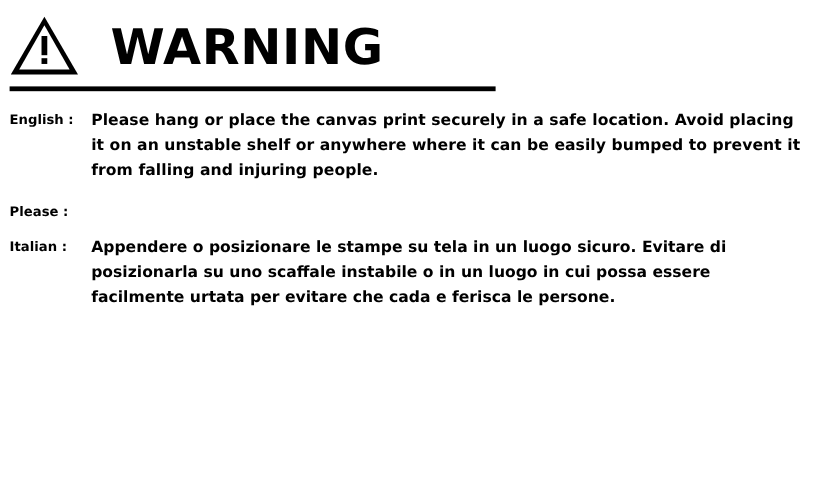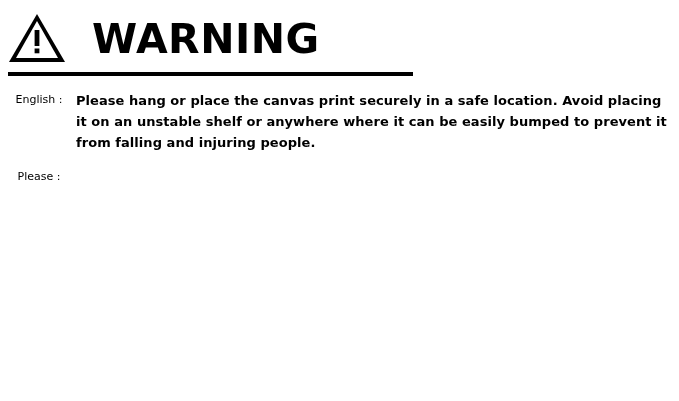--- a/index.html
+++ b/index.html
@@ -52,24 +52,24 @@
     padding: 14px 10px 0 8px;
   }
   .entry {
     display: flex;
     align-items: flex-start;
     margin-bottom: 14px;
   }
   .lang {
     flex: 0 0 62px;
     width: 62px;
-    text-align: center;
+    text-align: left;
     padding-right: 6px;
     font-family: "DejaVu Sans", sans-serif;
-    font-weight: normal;
+    font-weight: bold;
     font-size: 11px;
     line-height: 1.0;
     padding-top: 4px;
     white-space: nowrap;
   }
   .text {
     flex: 1 1 auto;
     font-family: "DejaVu Sans", sans-serif;
     font-weight: bold;
     font-size: 13px;
@@ -100,15 +100,19 @@
 
     <div class="entry entry-english">
       <div class="lang">English :</div>
       <div class="text">Please hang or place the canvas print securely in a safe location. Avoid placing it on an unstable shelf or anywhere where it can be easily bumped to prevent it from falling and injuring people.</div>
     </div>
 
     <div class="entry entry-german">
       <div class="lang">Please :</div>
     </div>
 
+    <div class="entry entry-italian">
+      <div class="lang">Italian :</div>
+      <div class="text">Appendere o posizionare le stampe su tela in un luogo sicuro. Evitare di posizionarla su uno scaffale instabile o in un luogo in cui possa essere facilmente urtata per evitare che cada e ferisca le persone.</div>
+    </div>
 
   </div>
 </div>
 
 </body></html>

